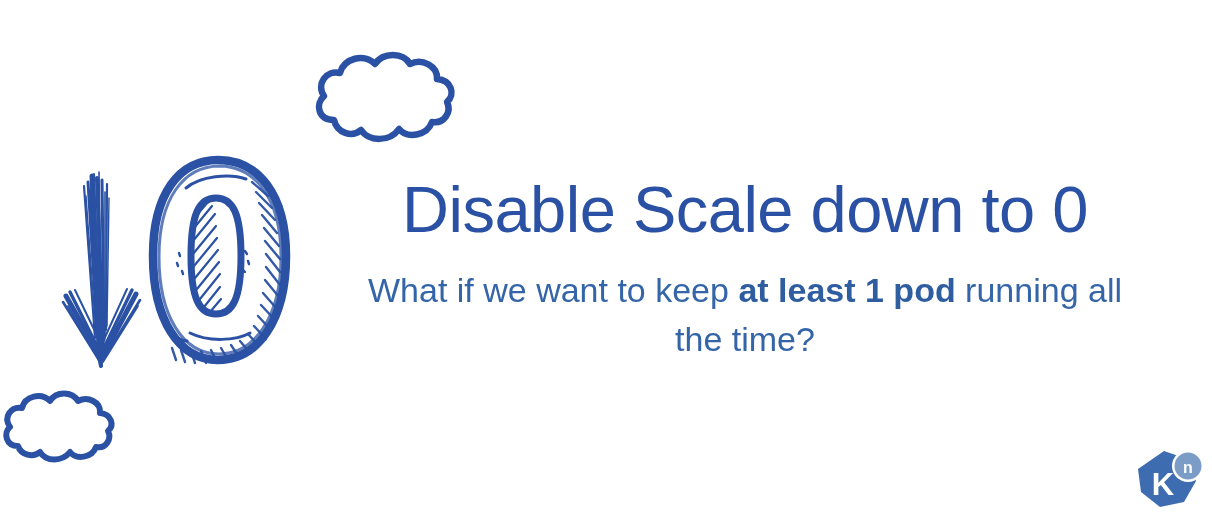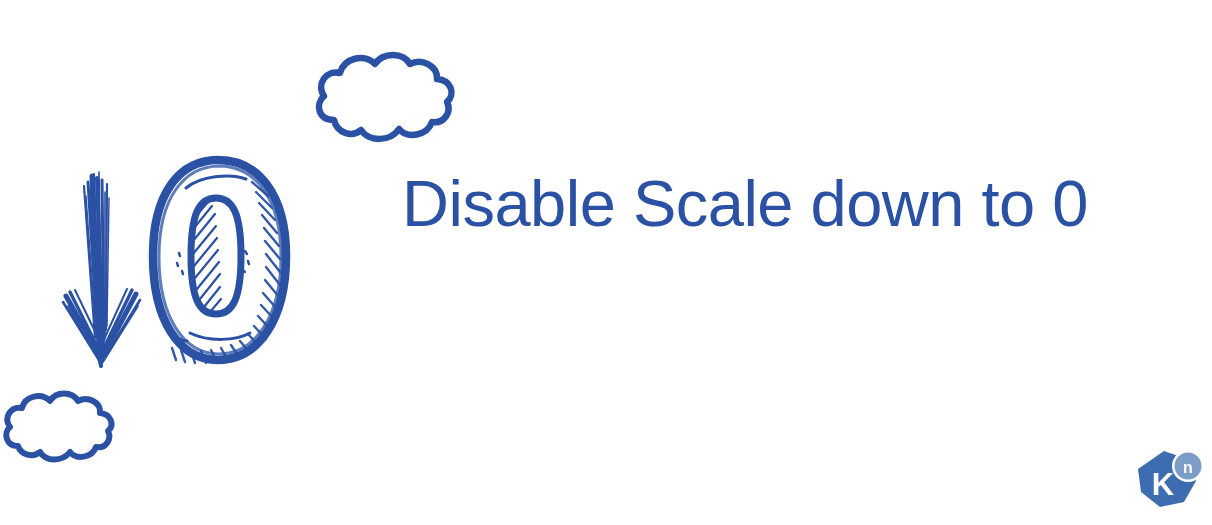--- a/index.html
+++ b/index.html
@@ -25,21 +25,21 @@
     top: 0;
     width: 1212px;
     height: 525px;
     pointer-events: none;
   }
 
   
   .text-block {
     position: absolute;
     left: 330px;
-    top: 170px;
+    top: 176px;
     width: 830px;
     text-align: center;
   }
   .title {
     font-family: "Liberation Sans", sans-serif;
     font-size: 65px;
     font-weight: 400;
     line-height: 1.05;
     letter-spacing: -0.5px;
     color: #2A51A3;
@@ -208,20 +208,23 @@
         <path d="M245 251 L247 254"></path>
         <path d="M248 261 L249 264"></path>
         <path d="M243 270 L245 272"></path>
       </g>
     </g>
   </svg>
 
   <div class="text-block">
     <h1 class="title">Disable Scale down to 0</h1>
 
+    <p class="subtitle">
+      <span>What if we want to keep </span><b>at least 1 pod</b><span> running all the time?</span>
+    </p>
   </div>
 
   <svg class="logo" viewBox="0 0 76 76" width="76" height="76" xmlns="http://www.w3.org/2000/svg">
 
     <polygon points="34,6 57,14 66,36 54,57 30,62 11,47 8,24" fill="#3E6CB0"></polygon>
 
     <circle cx="58" cy="21" r="16" fill="#ffffff"></circle>
 
     <circle cx="58" cy="21" r="13.5" fill="#7C9CC8"></circle>
     <text x="33" y="50" text-anchor="middle" font-family="Liberation Sans, sans-serif" font-size="31" font-weight="700" fill="#ffffff">K</text>

